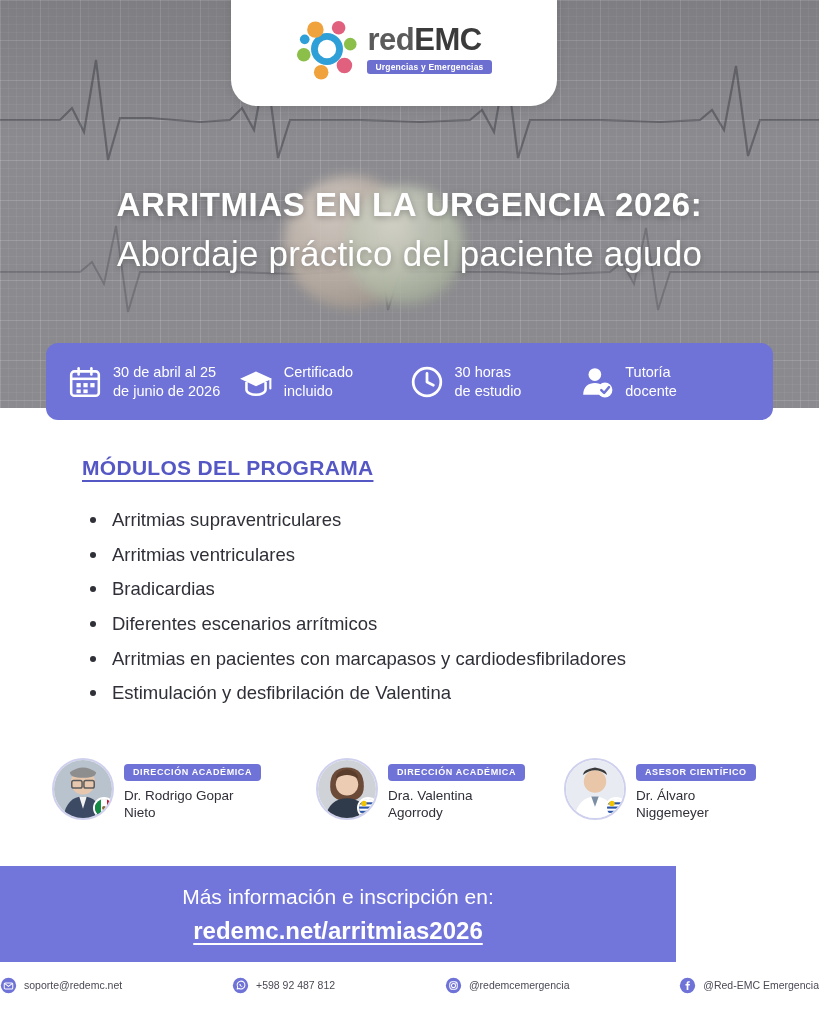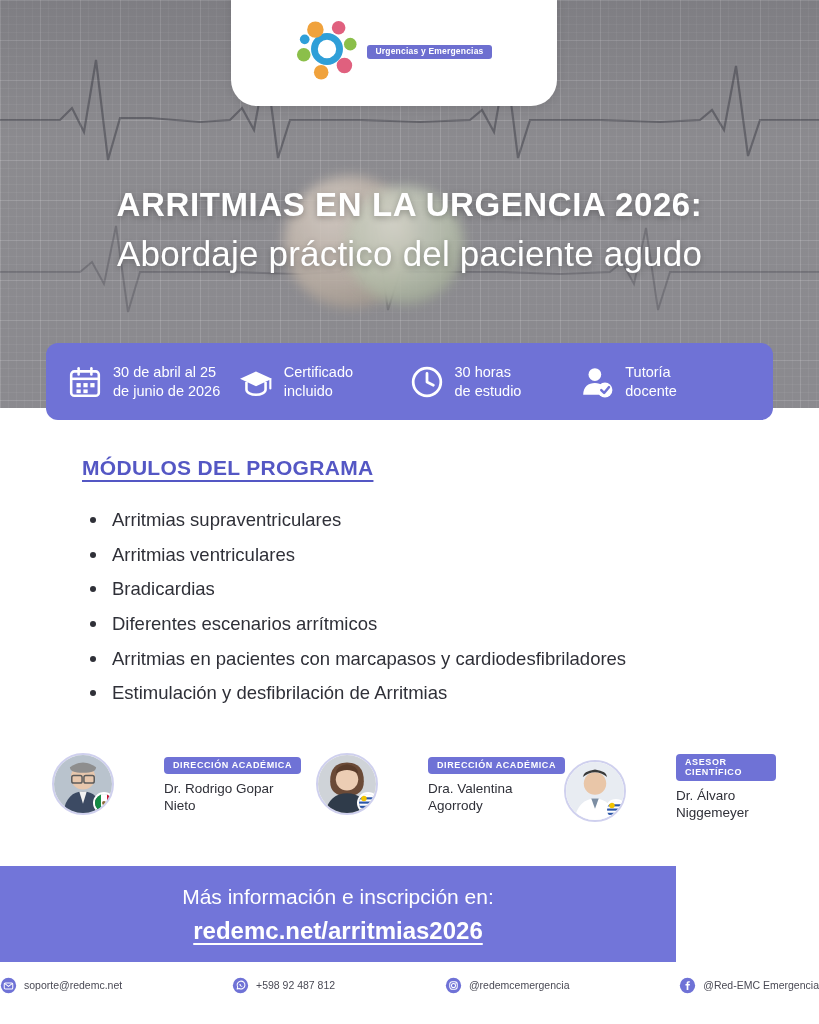--- a/index.html
+++ b/index.html
@@ -197,24 +197,23 @@
 
   
   .faculty {
     position: absolute;
     left: 46px; top: 740px;
     width: 730px;
     height: 92px;
   }
   .person {
     position: absolute;
-    top: 4px;
-    display: flex;
-    align-items: flex-end;
-    gap: 40px;
+    top: 11px;
+    display: flex;
+    align-items: center;
   }
   .person.p1 { left: 6px; }
   .person.p2 { left: 270px; }
   .person.p3 { left: 518px; }
   .avatar {
     position: relative;
     width: 62px; height: 62px;
     border-radius: 50%;
     border: 2px solid #cfd0ee;
     box-sizing: border-box;
@@ -313,20 +312,23 @@
         <circle cx="32" cy="32" r="13" fill="none" stroke="#2f9fd8" stroke-width="7"></circle>
         <circle cx="20" cy="12" r="8.5" fill="#f0a23c"></circle>
         <circle cx="44" cy="10" r="7" fill="#e0607e"></circle>
         <circle cx="56" cy="27" r="6.5" fill="#8bbf4a"></circle>
         <circle cx="50" cy="49" r="8" fill="#e0607e"></circle>
         <circle cx="26" cy="56" r="7.5" fill="#f0a23c"></circle>
         <circle cx="8" cy="38" r="7" fill="#8bbf4a"></circle>
         <circle cx="9" cy="22" r="5" fill="#2f9fd8"></circle>
       </svg>
       <div class="logo-text">
+        <div class="brand">
+          <span>red</span><b>EMC</b>
+        </div>
         <div class="sub">Urgencias y Emergencias</div>
       </div>
     </div>
   </div>
 
   <div class="title-block">
     <h1 class="title-main">ARRITMIAS EN LA URGENCIA 2026:</h1>
     <p class="title-sub">Abordaje práctico del paciente agudo</p>
   </div>
 
@@ -388,21 +390,21 @@
 
   </div>
 
   <div class="modules-title">MÓDULOS DEL PROGRAMA</div>
   <ul class="modules-list">
     <li>Arritmias supraventriculares</li>
     <li>Arritmias ventriculares</li>
     <li> Bradicardias</li>
     <li>Diferentes escenarios arrítmicos</li>
     <li>Arritmias en pacientes con marcapasos y cardiodesfibriladores</li>
-    <li>Estimulación y desfibrilación de Arritmias</li>
+    <li>Estimulación y desfibrilación de Valentina</li>
   </ul>
 
   <div class="faculty">
 
     <div class="person p1">
       <div class="avatar">
         <svg class="face" viewBox="0 0 62 62">
           <rect width="62" height="62" fill="#b9c3cd"></rect>
           <circle cx="31" cy="24" r="13" fill="#e7c7ad"></circle>
           <path d="M17 13 Q31 3 45 13 Q45 19 31 19 Q17 19 17 13 Z" fill="#8e8e8e"></path>

